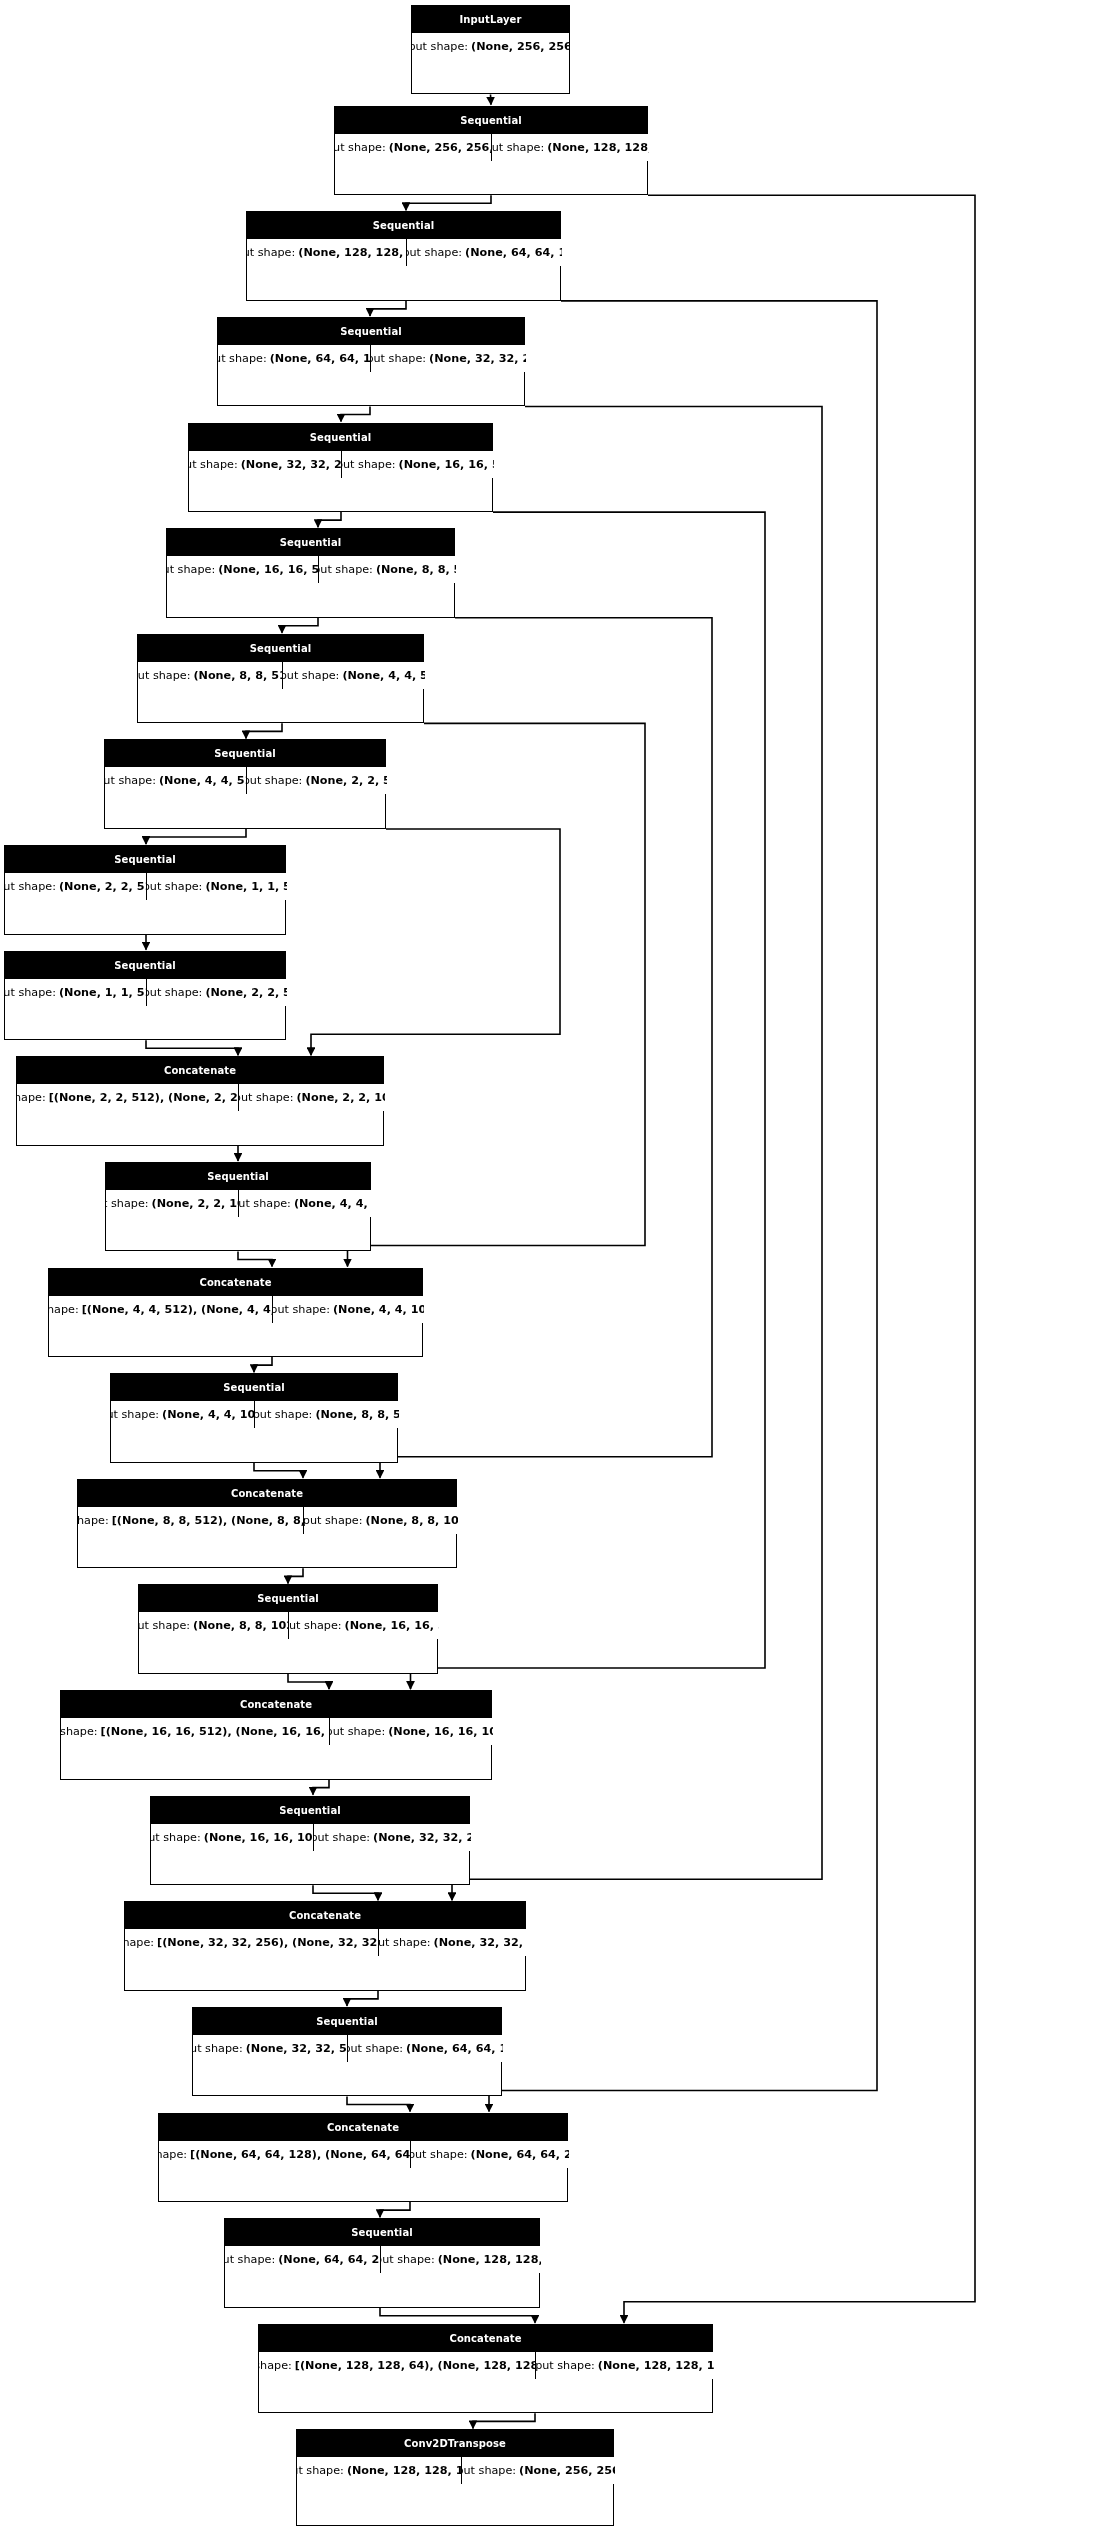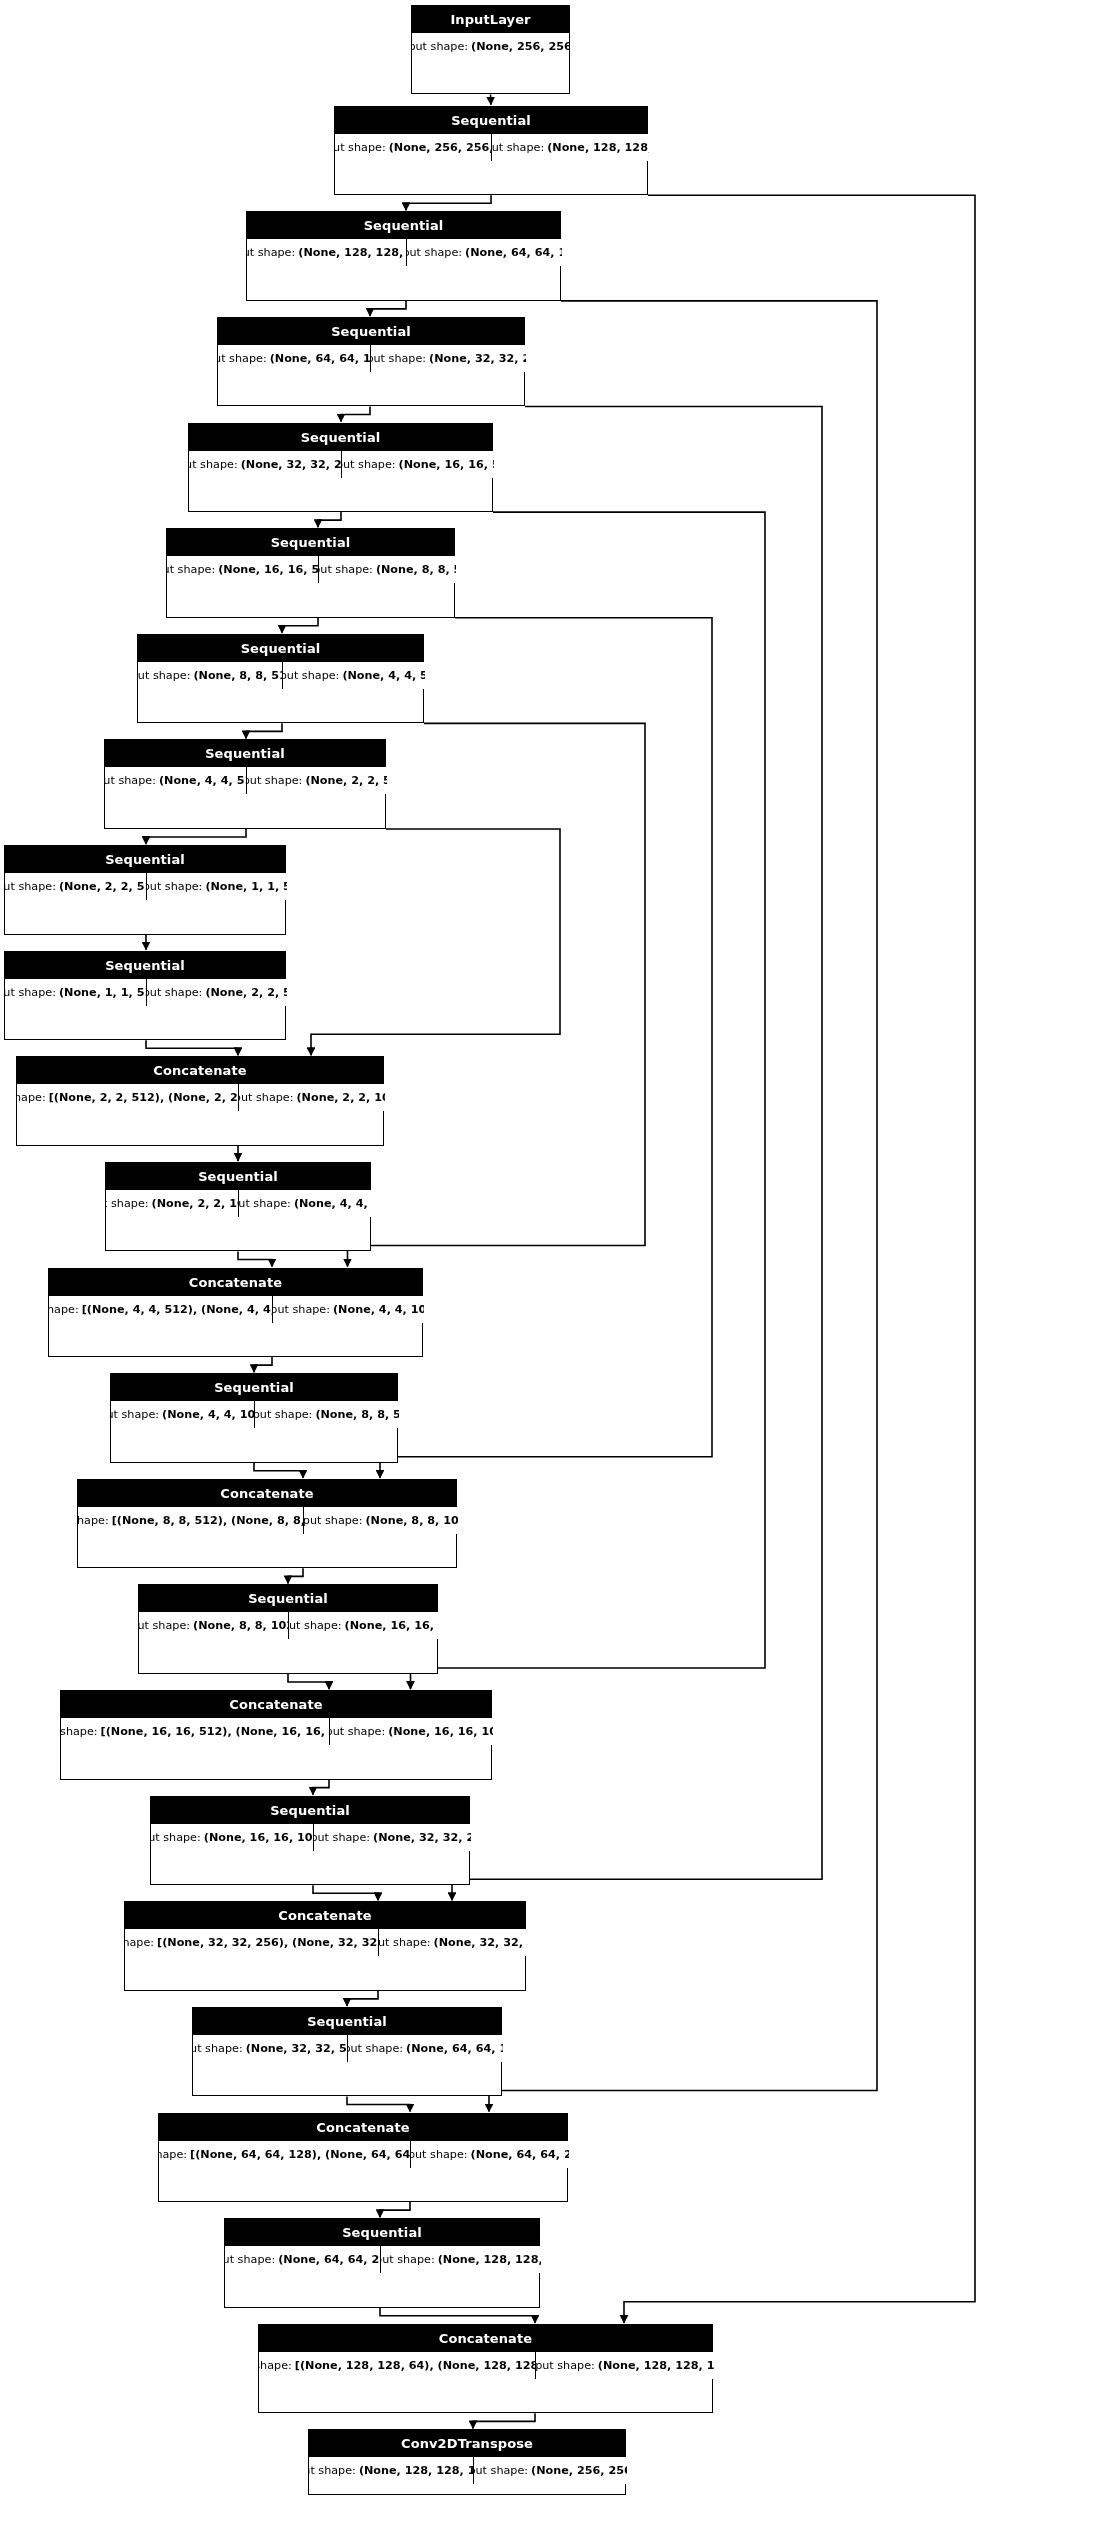--- a/index.html
+++ b/index.html
@@ -4,21 +4,21 @@
 <title>Model Architecture</title>
 <style>
   html,body{margin:0;padding:0;background:#ffffff;}
   body{font-family:"DejaVu Sans","Liberation Sans",sans-serif;}
   #canvas{position:relative;width:1101px;height:2535px;background:#ffffff;overflow:hidden;}
   svg#edges{position:absolute;left:0;top:0;width:1101px;height:2535px;pointer-events:none;}
 
   .node{position:absolute;box-sizing:border-box;border:1.5px solid #000;background:#fff;}
   .node .title{
     background:#000;color:#fff;text-align:center;font-weight:bold;
-    font-size:13px;line-height:27px;height:27px;letter-spacing:.1px;
+    font-size:10px;line-height:27px;height:27px;letter-spacing:.1px;
     white-space:nowrap;overflow:hidden;
   }
   .node .shapes{display:flex;height:27px;}
   .node .cell{
     flex:0 0 auto;display:flex;align-items:center;justify-content:center;
     font-size:11.2px;color:#000;background:#fff;white-space:nowrap;
     padding:0 7px;box-sizing:border-box;height:27px;overflow:hidden;
   }
   .node .cell.inp{border-right:1.5px solid #000;}
   .node .cell b{font-weight:bold;margin-left:3px;}
@@ -357,21 +357,21 @@
           <div class="cell inp" style="width: 277px;">
             <span class="lbl">Input shape:</span>
             <b>[(None, 128, 128, 64), (None, 128, 128, 64)]</b>
           </div>
           <div class="cell out" style="width: 178px;">
             <span class="lbl">Output shape:</span>
             <b>(None, 128, 128, 128)</b>
           </div>
         </div>
       </div>
-      <div class="node" style="left: 308px; top: 2429.38px; width: 318px; height: 66px;">
+      <div class="node" style="left: 296px; top: 2429.38px; width: 318px; height: 97px;">
         <div class="title">Conv2DTranspose</div>
         <div class="shapes">
           <div class="cell inp" style="width: 165px;">
             <span class="lbl">Input shape:</span>
             <b>(None, 128, 128, 128)</b>
           </div>
           <div class="cell out" style="width: 153px;">
             <span class="lbl">Output shape:</span>
             <b>(None, 256, 256, 3)</b>
           </div>

